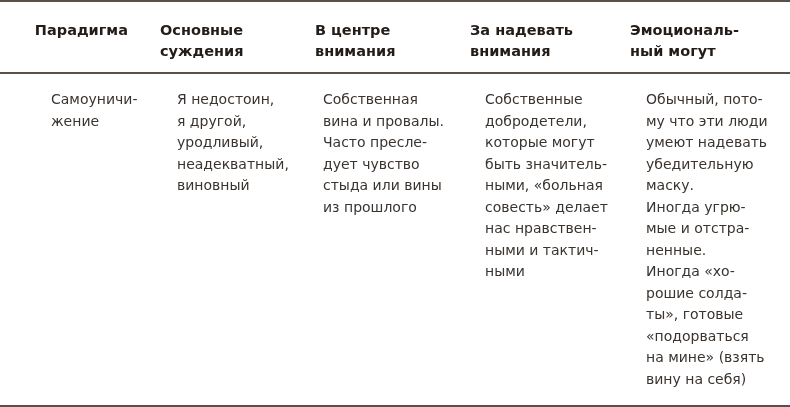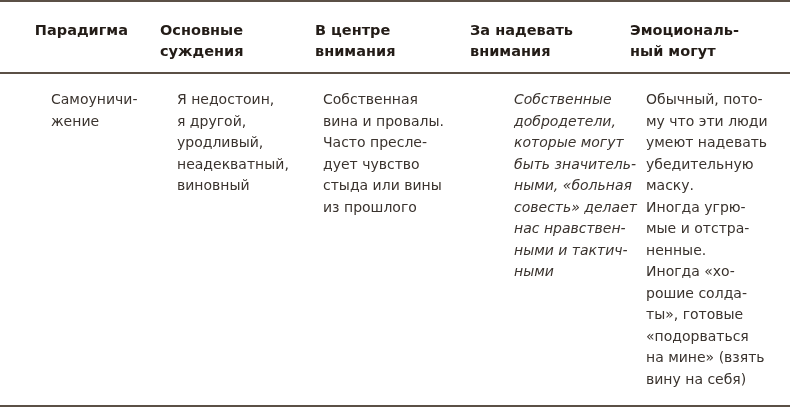--- a/index.html
+++ b/index.html
@@ -38,21 +38,21 @@
 я другой,
 уродливый,
 неадекватный,
 виновный</div>
   <div class="cell" style="left:323px; width:150px;">Собственная
 вина и провалы.
 Часто пресле-
 дует чувство
 стыда или вины
 из прошлого</div>
-  <div class="cell" style="left:514px; width:150px;font-style:italic;">Собственные
+  <div class="cell" style="left:485px; width:150px;">Собственные
 добродетели,
 которые могут
 быть значитель-
 ными, «больная
 совесть» делает
 нас нравствен-
 ными и тактич-
 ными</div>
   <div class="cell" style="left:646px; width:144px;">Обычный, пото-
 му что эти люди

